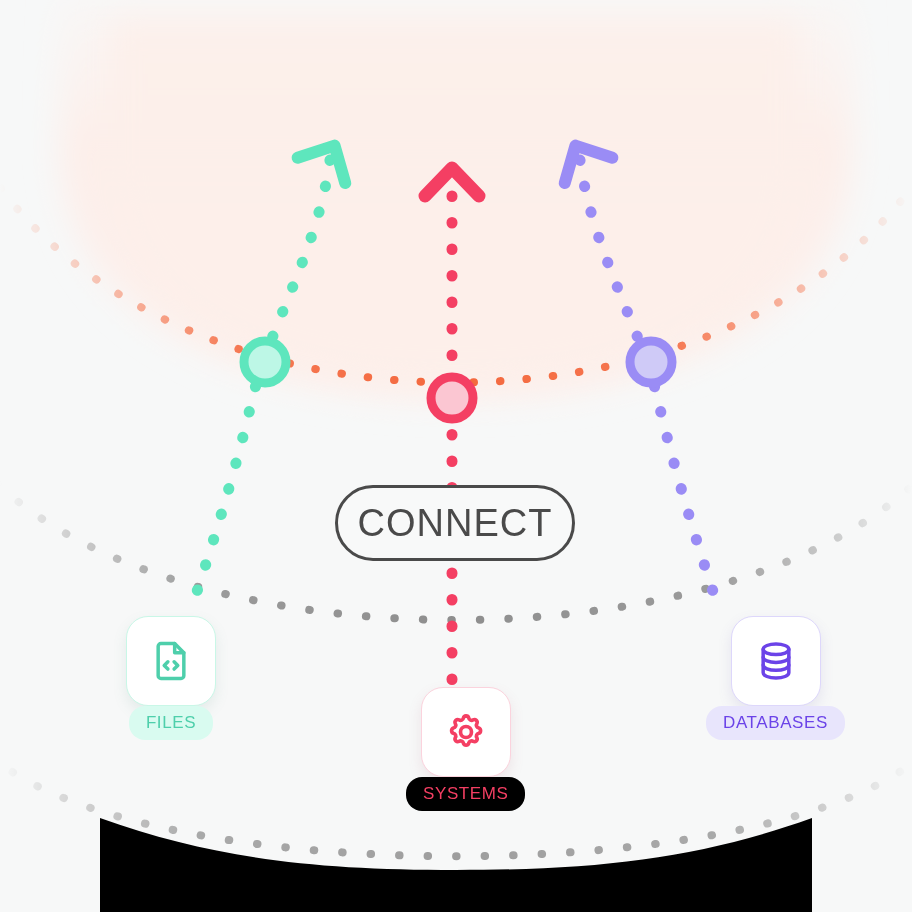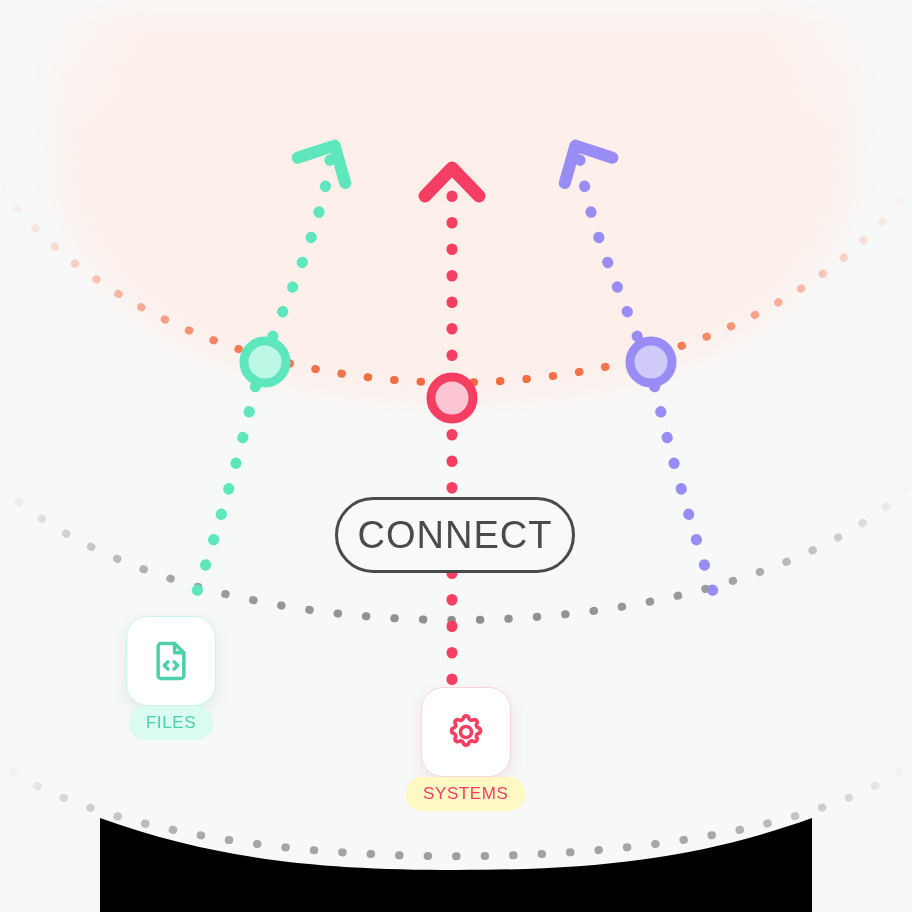--- a/index.html
+++ b/index.html
@@ -5,21 +5,21 @@
   html,body{margin:0;padding:0;background:#f7f8f8;}
   body{
     width:912px;height:912px;overflow:hidden;position:relative;
     font-family:"Liberation Sans","DejaVu Sans",sans-serif;
   }
   #stage{position:absolute;inset:0;width:912px;height:912px;background:#f7f8f8;}
   #svg-layer{position:absolute;left:0;top:0;width:912px;height:912px;}
 
   
   .connect-pill{
-    position:absolute;left:335px;top:497px;width:240px;height:76px;
+    position:absolute;left:335px;top:485px;width:240px;height:76px;
     box-sizing:border-box;
     border:3px solid #4a4a4a;border-radius:40px;background:#f8f9f9;
     display:flex;align-items:center;justify-content:center;
     letter-spacing:1px;
     font-size:38px;color:#4a4a4a;
     z-index:30;
   }
 
   
   .node{position:absolute;z-index:25;display:flex;flex-direction:column;align-items:center;}
@@ -30,21 +30,21 @@
   }
   .card.files{border:1.5px solid #c9f7e7;box-shadow:0 6px 14px rgba(90,150,130,.13);}
   .card.systems{border:1.5px solid #fbd3dd;box-shadow:0 6px 14px rgba(170,90,115,.13);}
   .card.databases{border:1.5px solid #ddd7fb;box-shadow:0 6px 14px rgba(110,90,180,.13);}
 
   .pill{
     padding:7px 17px;border-radius:16px;
     font-size:17px;letter-spacing:.6px;white-space:nowrap;
   }
   .pill.files{background:#d9fbf0;color:#4ecfab;}
-  .pill.systems{background:#fef9c3;color:#f43f63;}
+  .pill.systems{background:#000000;color:#f43f63;}
   .pill.databases{background:#e8e5fc;color:#6b43e8;}
 
   #node-files{left:126px;top:616px;}
   #node-systems{left:406px;top:687px;}
   #node-databases{left:708px;top:616px;}
   #node-databases .pill{margin-left:-2px;}
 </style>
 </head>
 <body>
 
@@ -185,14 +185,27 @@
                  1.55 1.55 0 0 0 -2.4 -1 1.55 1.55 0 0 1 -2.05 -2.05 1.55 1.55 0 0 0 -1 -2.4
                  1.55 1.55 0 0 1 0 -2.9 1.55 1.55 0 0 0 1 -2.4 1.55 1.55 0 0 1 2.05 -2.05
                  1.55 1.55 0 0 0 2.4 -1 A1.55 1.55 0 0 1 12 3.2 Z"></path>
       </svg>
     </div>
     <div class="pill systems">
       <span>SYSTEMS</span>
     </div>
   </div>
 
+  <div class="node" id="node-databases">
+    <div class="card databases">
+      <svg width="44" height="44" viewBox="0 0 24 24" fill="none" stroke="#6b43e8" stroke-width="1.9" stroke-linecap="round" stroke-linejoin="round">
+        <ellipse cx="12" cy="5.6" rx="7" ry="2.9"></ellipse>
+        <path d="M5 5.6 v12.8 c0 1.6 3.13 2.9 7 2.9 s7 -1.3 7 -2.9 V5.6"></path>
+        <path d="M5 9.9 c0 1.6 3.13 2.9 7 2.9 s7 -1.3 7 -2.9"></path>
+        <path d="M5 14.2 c0 1.6 3.13 2.9 7 2.9 s7 -1.3 7 -2.9"></path>
+      </svg>
+    </div>
+    <div class="pill databases">
+      <span>DATABASES</span>
+    </div>
+  </div>
 
 </div>
 
 </body></html>

